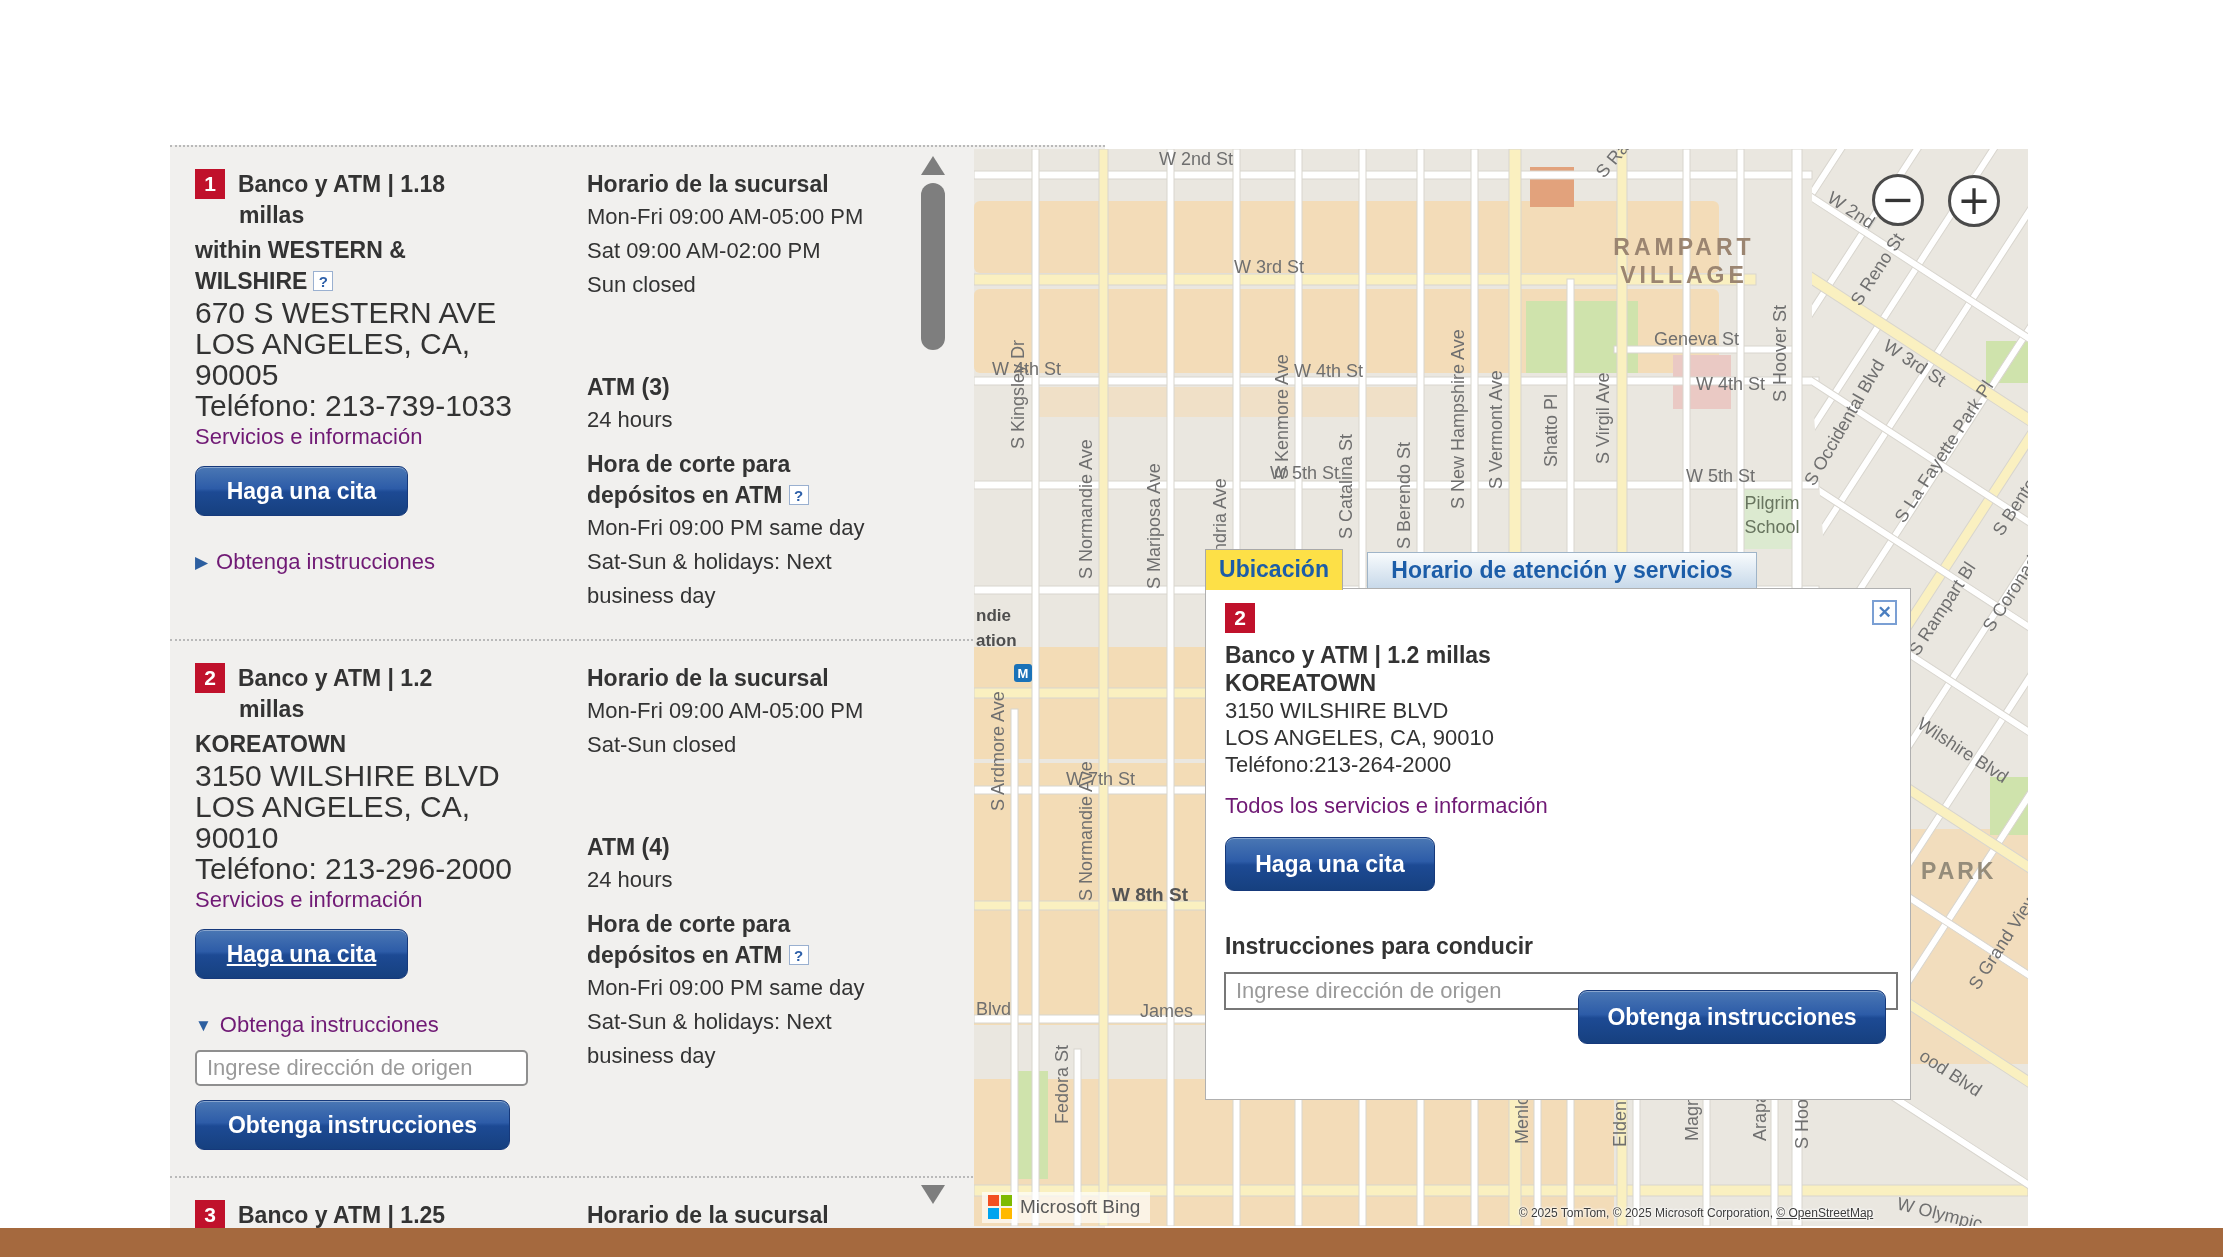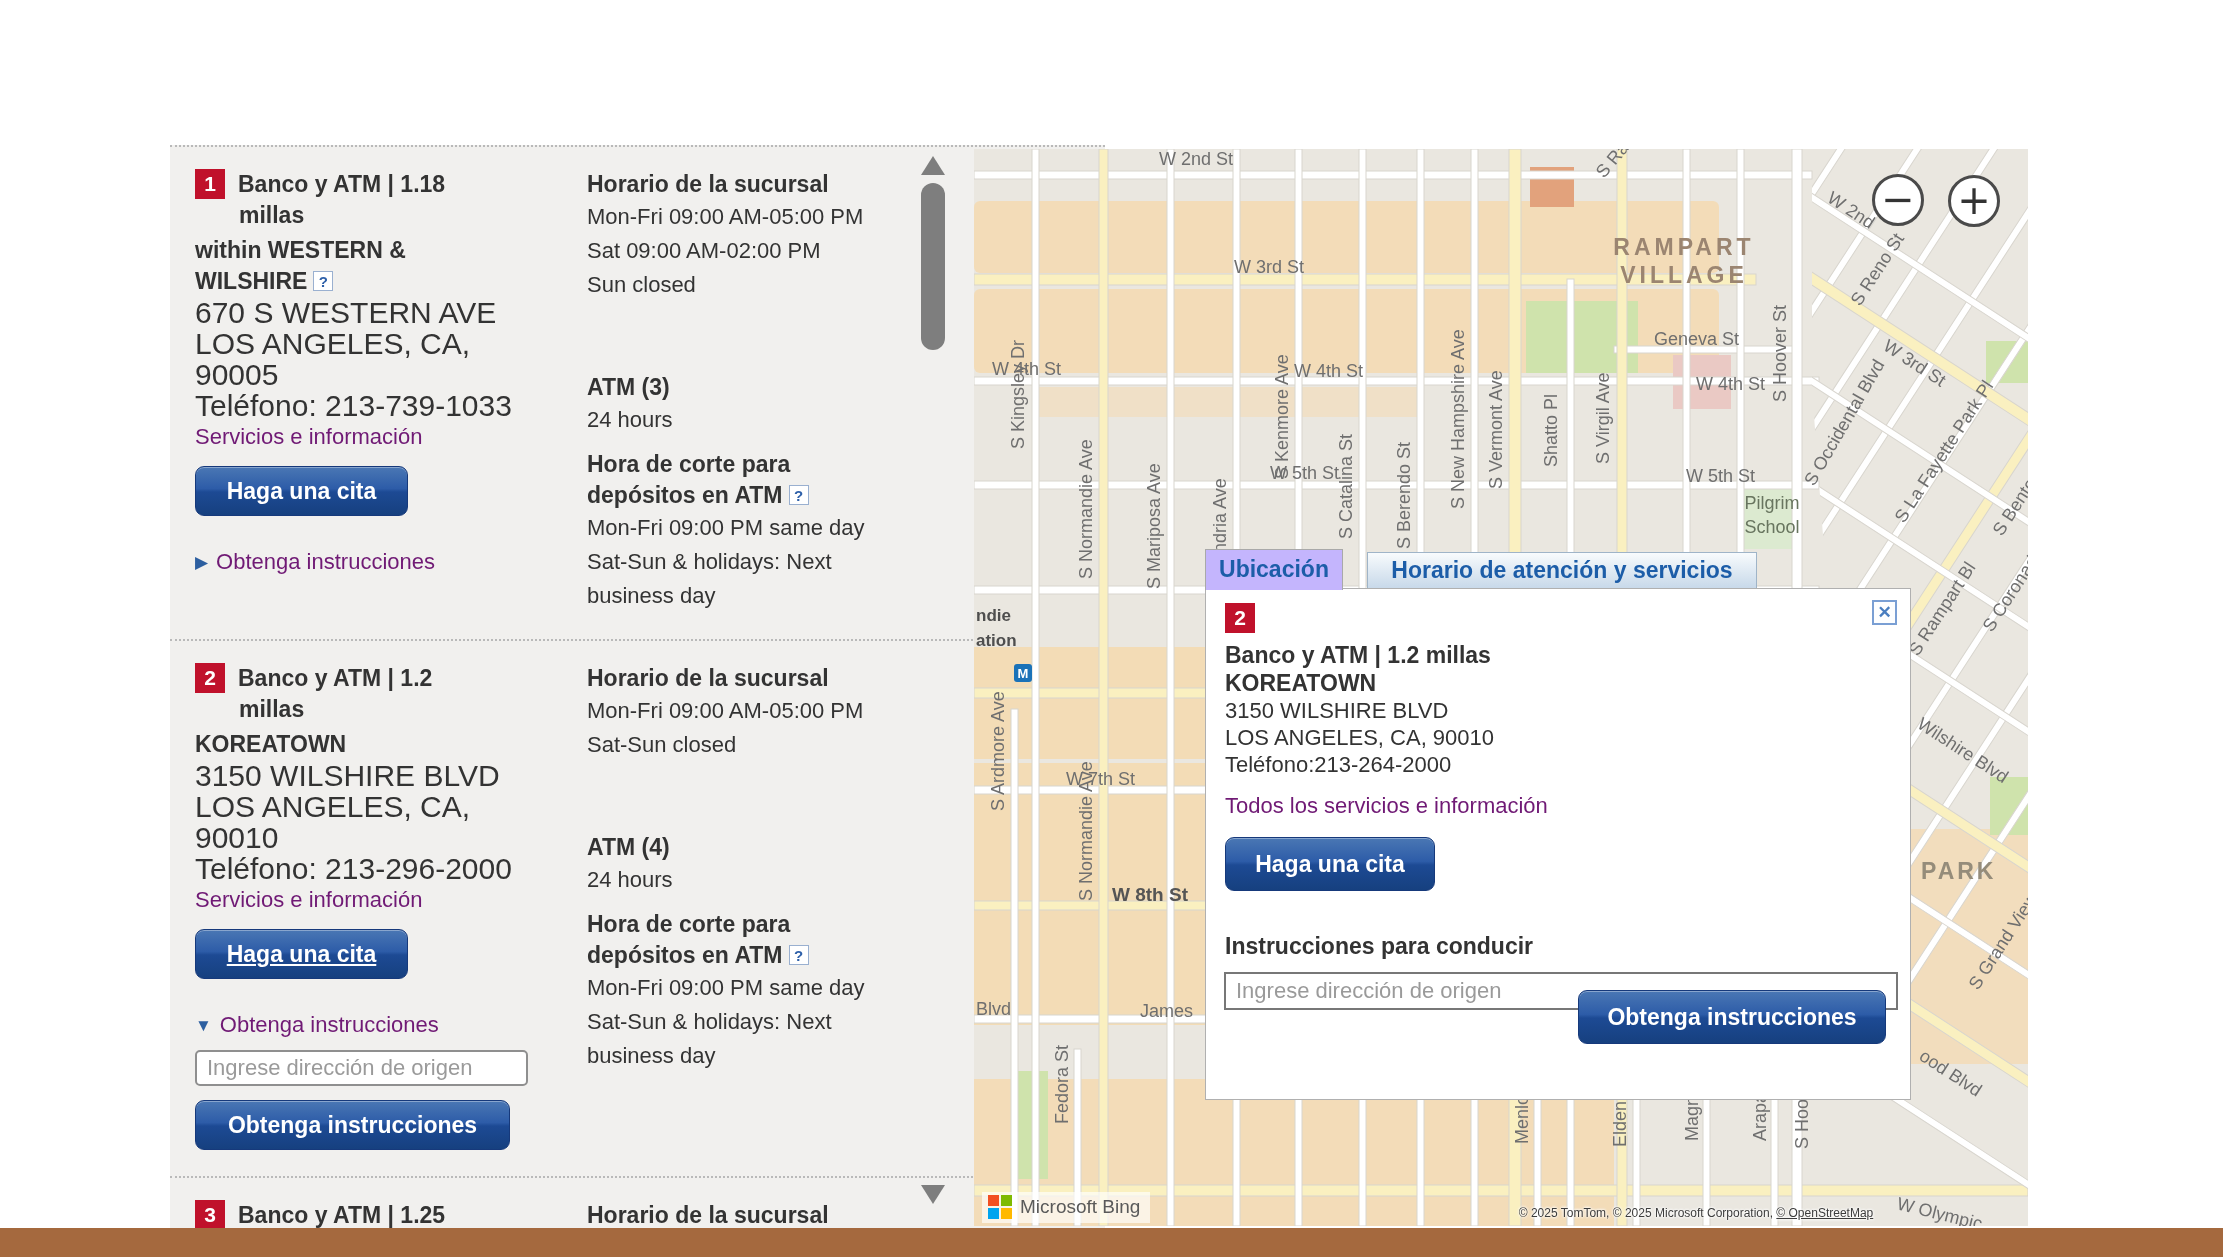--- a/index.html
+++ b/index.html
@@ -81,21 +81,21 @@
   #attribution {
     position:absolute; left:1380px; top:1206px; width:632px; text-align:center; font-size:12px; color:#3c3c3c;
     text-shadow:0 0 3px #fff,0 0 3px #fff,0 0 3px #fff;
   }
   #attribution a { color:#3c3c3c; text-decoration:underline; cursor:pointer; }
   
   .tab {
     position:absolute; font-weight:bold; font-size:23px; color:#1c5da8; text-align:center; cursor:pointer;
   }
   #tab-active {
-    left:1205px; top:549px; width:138px; height:41px; line-height:39px; background:#c4b5fd;
+    left:1205px; top:549px; width:138px; height:41px; line-height:39px; background:#fde047;
     border:1px solid #a9a9a9; border-bottom:none; z-index:3;
   }
   #tab-inactive {
     left:1367px; top:552px; width:390px; height:37px; line-height:35px;
     background:linear-gradient(180deg,#f8fbfd 0%,#dde8f2 55%,#c8d9ea 100%);
     border:1px solid #9fb4c8; z-index:1;
   }
   #popup {
     position:absolute; left:1205px; top:588px; width:706px; height:512px; background:#fff;
     border:1px solid #b0b0b0; z-index:2; padding:12px 14px 0 15px;

